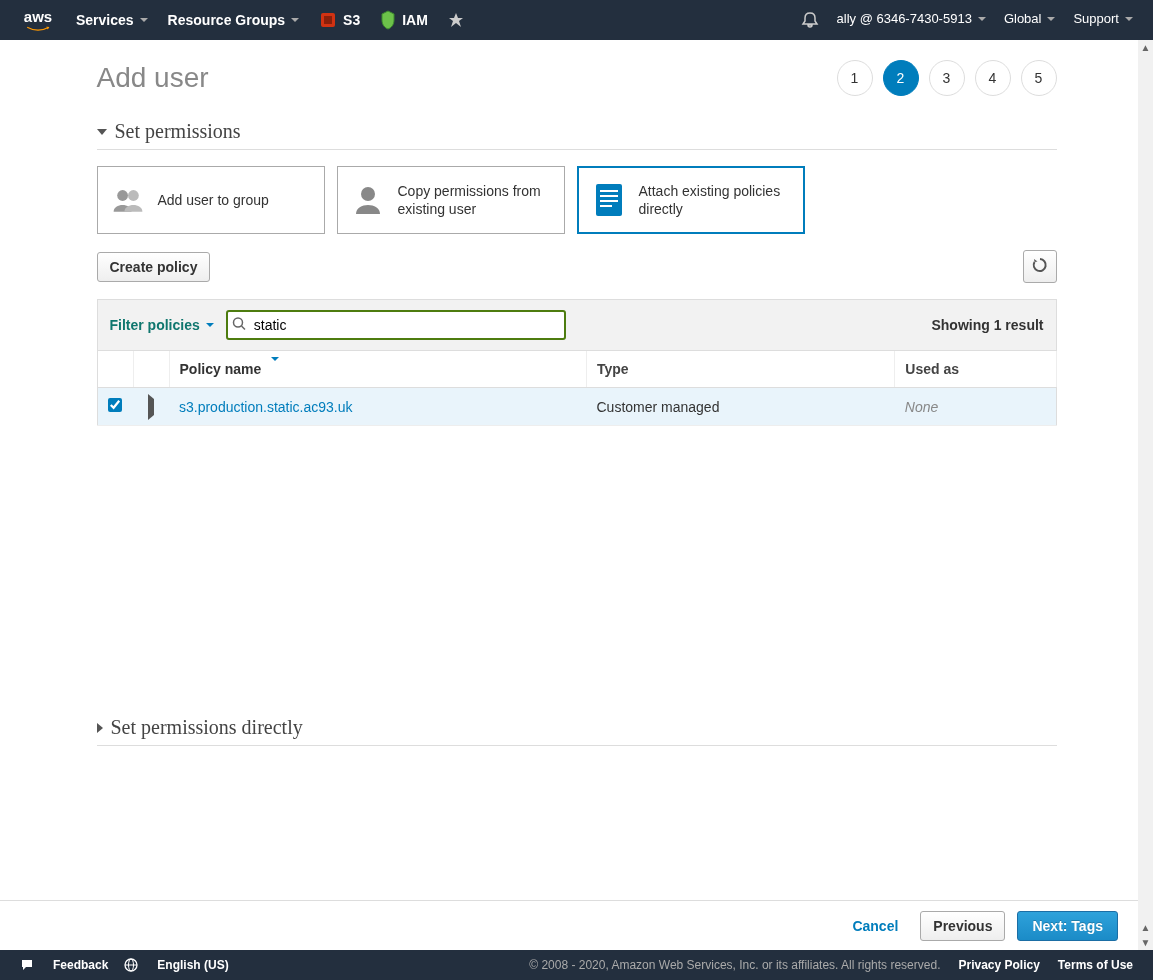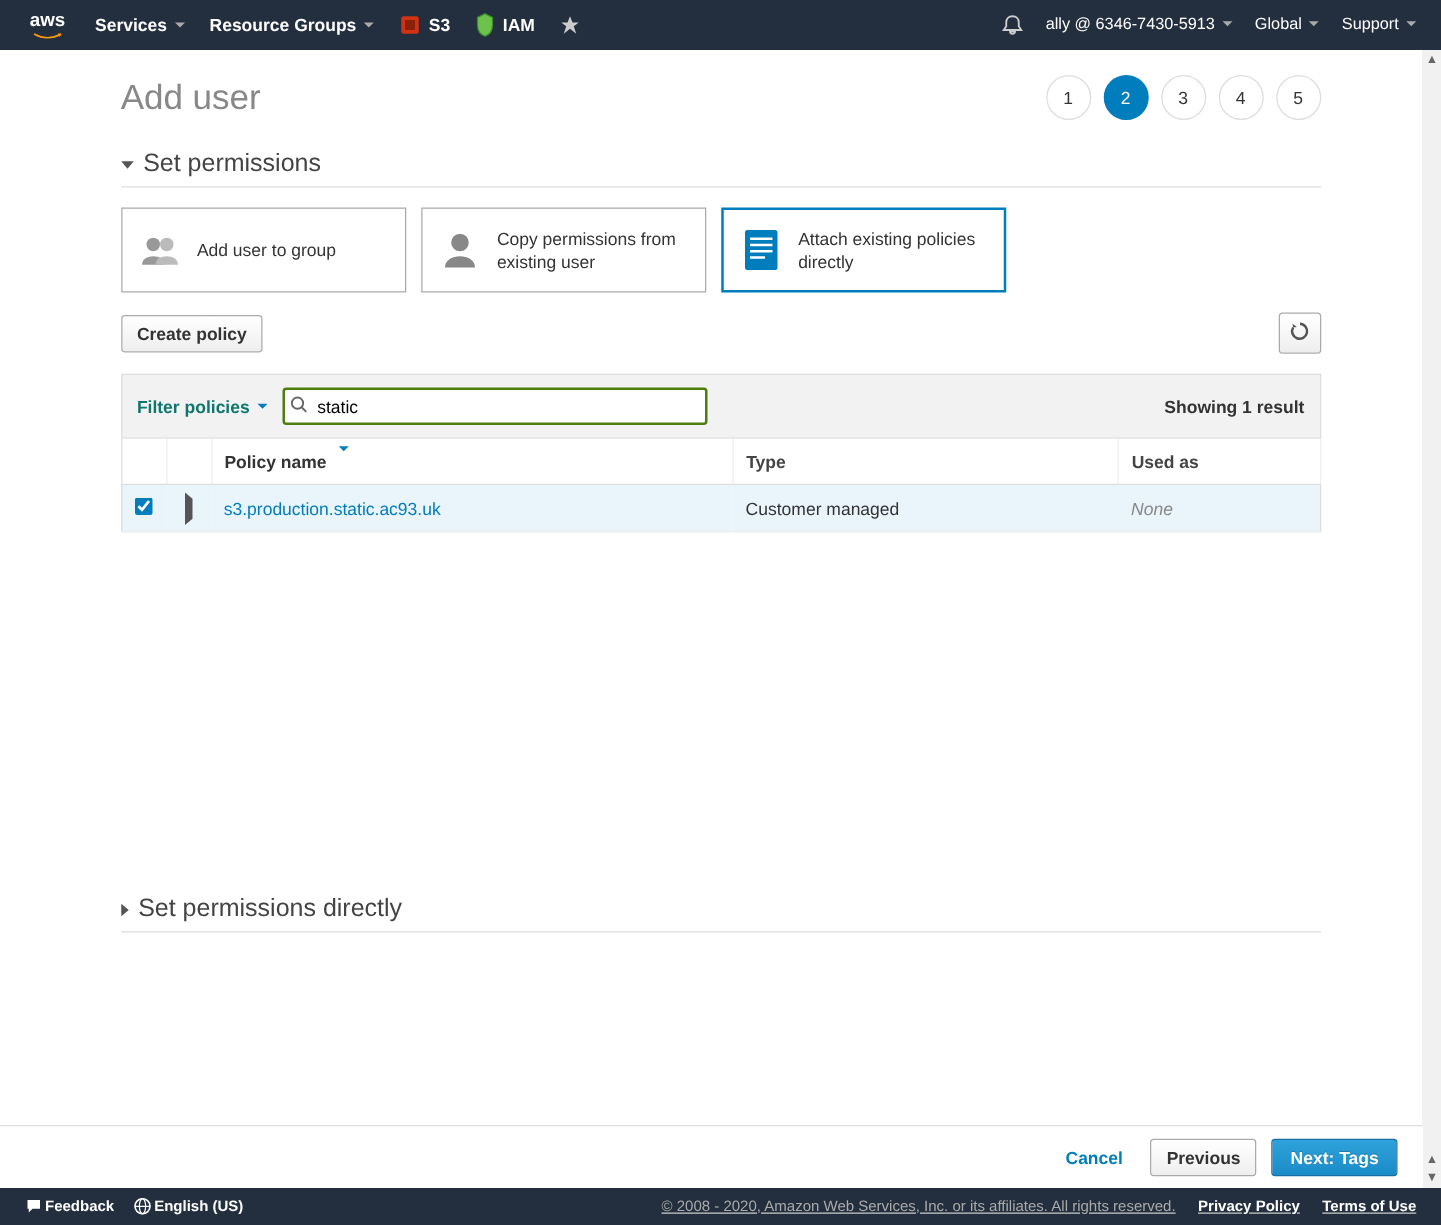--- a/index.html
+++ b/index.html
@@ -14,21 +14,21 @@
 .nav-item { display: flex; align-items: center; gap: 6px; font-weight: bold; cursor: pointer; font-size:14px;}
 .nav-item.small { font-weight: normal; font-size: 13px; }
 .caret-down { width: 0; height: 0; border-left: 4px solid transparent; border-right: 4px solid transparent; border-top: 4px solid #aaa; }
 .container { width: 960px; margin: 0 auto; padding: 20px 0 0 0; }
 .page-header { display: flex; align-items: center; margin-bottom: 24px; }
 .page-title { font-size: 28px; font-weight: 400; color: #888; }
 .wizard-steps { margin-left: auto; display: flex; gap: 10px; }
 .wizard-step { width: 36px; height: 36px; border-radius: 50%; border: 1px solid #ddd; display: flex; align-items: center; justify-content: center; font-size: 14px; cursor:pointer; background:#fff;}
 .wizard-step.active { background: #007dbc; color: #fff; border-color: #007dbc; }
 
-.section-header { display: flex; align-items: center; gap: 8px; font-size: 20px; color: #444; padding-bottom: 6px; border-bottom: 1px solid #ddd; margin-bottom: 16px; }
+.section-header { display: flex; align-items: center; gap: 8px; font-size: 20px; color: #444; padding-bottom: 6px; border-bottom: 1px solid #ddd; margin-bottom: 16px; font-family: Liberation Serif, serif; }
 .collapse-caret { width:0; height:0; border-left:5px solid transparent; border-right:5px solid transparent; border-top:6px solid #555; }
 .expand-caret { width:0; height:0; border-top:5px solid transparent; border-bottom:5px solid transparent; border-left:6px solid #555; }
 
 .permission-options { display: flex; gap: 12px; margin-bottom: 16px; }
 .perm-card { flex: 0 0 228px; height: 68px; border: 1px solid #aaa; display: flex; align-items: center; padding: 0 12px; gap: 12px; cursor: pointer; }
 .perm-card.selected { border: 2px solid #007dbc; }
 .perm-card .icon-box { width: 36px; height: 36px; flex-shrink:0; display:flex; align-items:center; justify-content:center; }
 .perm-card .label { font-size: 14px; line-height: 1.3; }
 
 .toolbar-row { display: flex; align-items: center; margin-bottom: 16px; }
@@ -56,22 +56,22 @@
 .boundary-section { margin-top: 290px; }
 
 
 .action-bar { position: fixed; bottom:30px; left:0; right:15px; height: 50px; border-top: 1px solid #ddd; background:#fff; display:flex; align-items:center; justify-content:flex-end; gap:12px; padding: 0 20px 0 0; }
 .btn-link { color: #007dbc; font-weight: bold; background:none; border:none; cursor:pointer; font-size:14px; padding:6px 10px;}
 .btn-blue { background: linear-gradient(#2ea2db,#1b8bc7); border:1px solid #1b6ea5; color:#fff; font-weight:bold; border-radius:3px; padding:6px 14px; cursor:pointer; font-size:14px; text-shadow:0 -1px 0 rgba(0,0,0,0.2);}
 
 
 .footer { position: fixed; bottom:0; left:0; right:0; height:30px; background: #232f3e; color:#ccc; display:flex; align-items:center; padding:0 20px; font-size:12px;}
 .footer-left { display:flex; align-items:center; gap:16px;}
-.footer-left .f-item { display:flex; align-items:center; gap:2px; cursor:pointer; font-weight:bold; color:#fff;}
-.footer-right { margin-left:auto; display:flex; align-items:flex-end; gap:18px;text-decoration:underline;}
+.footer-left .f-item { display:flex; align-items:center; gap:19px; cursor:pointer; font-weight:bold; color:#fff;}
+.footer-right { margin-left:auto; display:flex; align-items:flex-end; gap:18px;}
 .footer-right a { color:#fff; font-weight:bold; text-decoration:none; cursor:pointer;}
 .copyright { color:#aaa; }
 
 
 .right-scroll { position:fixed; right:0; top:40px; bottom:30px; width:15px; background:#f1f1f1;}
 .right-scroll .arrow { position:absolute; left:0; width:15px; height:15px; display:flex; align-items:center; justify-content:center; color:#666; font-size:10px;}
 .right-scroll .arrow.top { top:0;}
 .right-scroll .arrow.btm-up { bottom:15px;}
 .right-scroll .arrow.btm-dn { bottom:0;}
 

